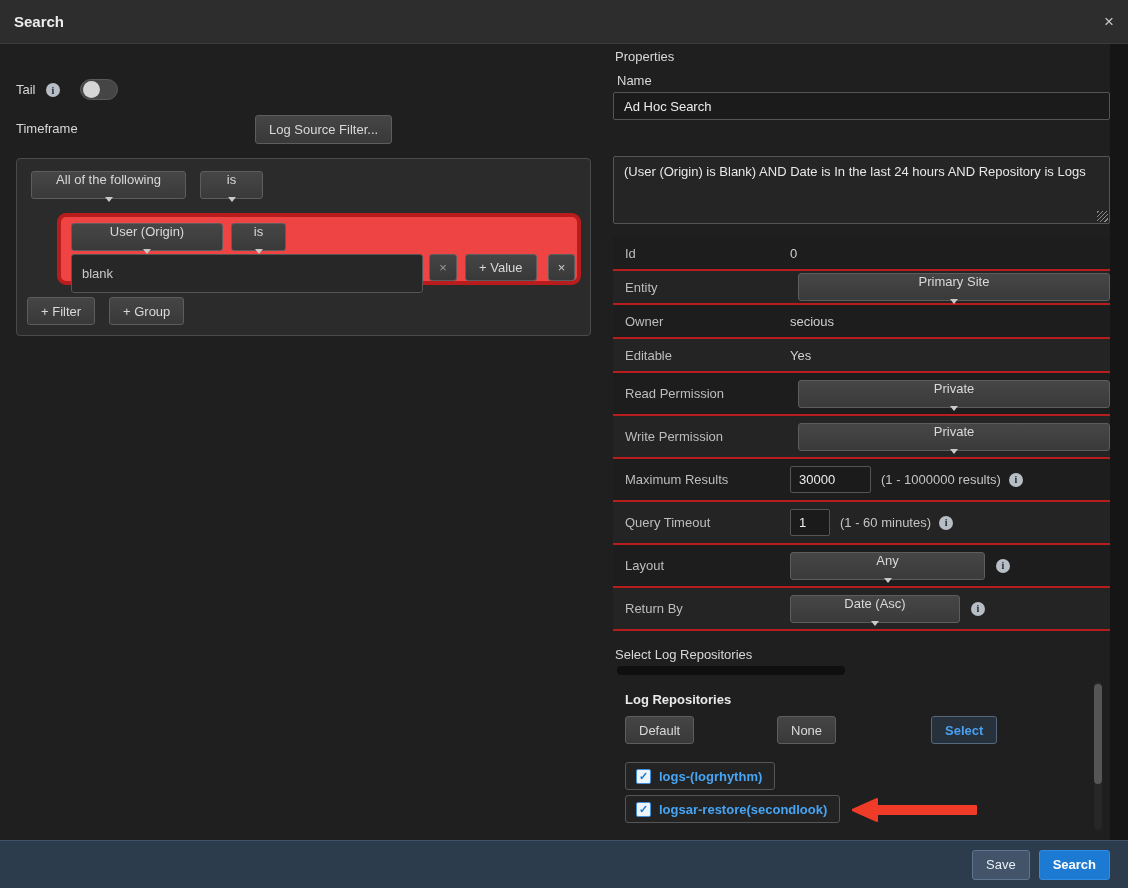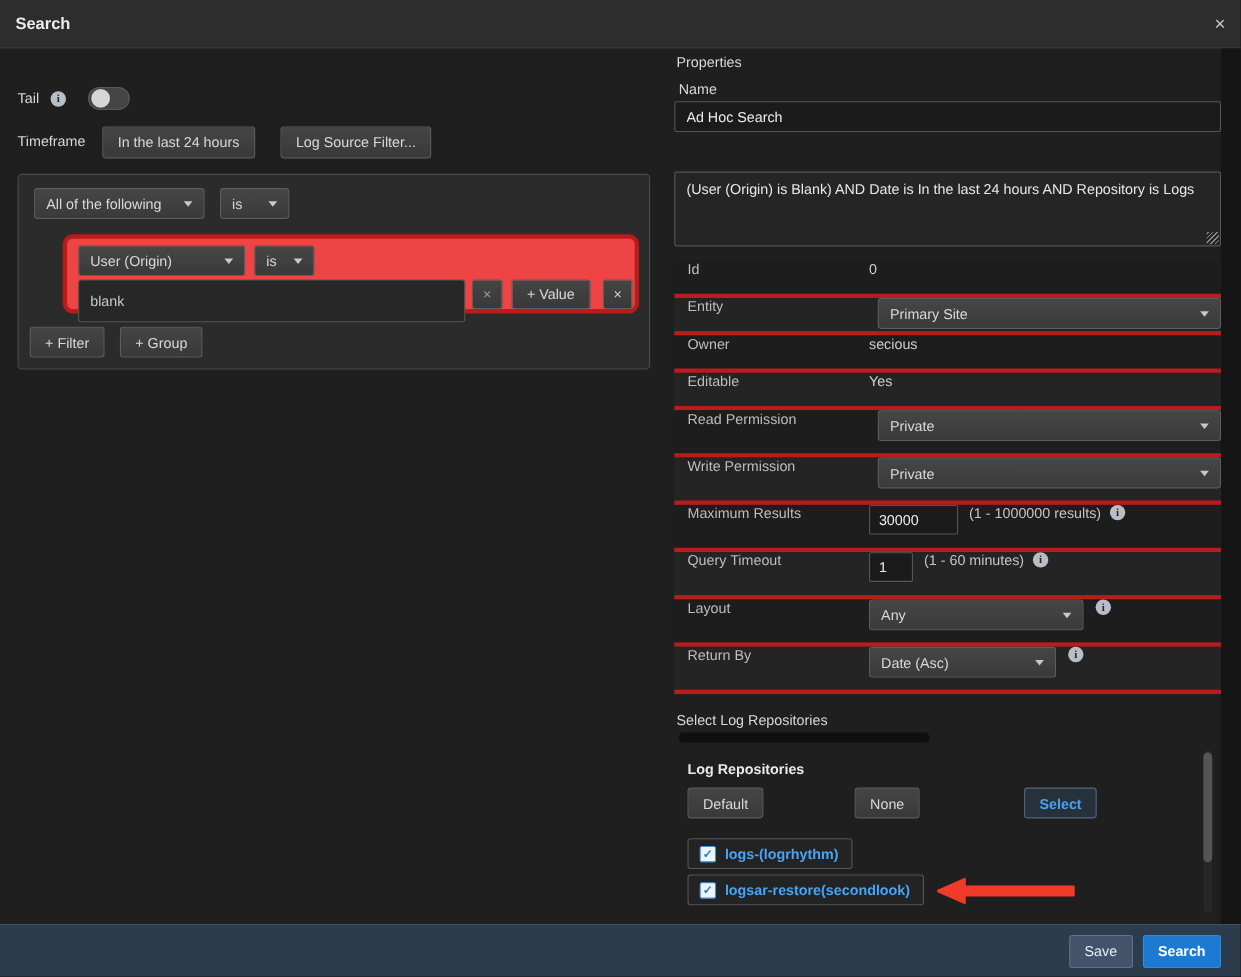--- a/index.html
+++ b/index.html
@@ -12,21 +12,21 @@
               justify-content:space-between; padding:0 14px; }
   .title { color:#ececec; font-size:15px; font-weight:700; }
   .close { color:#c9c9c9; font-size:17px; cursor:pointer; line-height:1; }
 
   
   .btn { display:inline-flex; align-items:center; justify-content:center;
          background:linear-gradient(#454545,#393939); border:1px solid #5d5d5d; border-radius:3px;
          color:#d9d9d9; font-size:13px; padding:0 13px; height:29px; cursor:pointer; white-space:nowrap; }
   .dd { display:inline-flex; align-items:center; justify-content:space-between; gap:10px;
         background:linear-gradient(#464646,#3a3a3a); border:1px solid #5d5d5d; border-radius:3px;
-        color:#d9d9d9; font-size:13px; padding:0 10px; height:28px; cursor:pointer; white-space:nowrap; }
+        color:#d9d9d9; font-size:13px; padding:0 10px; height:28px; cursor:pointer; white-space:nowrap;flex-direction:column; }
   .caret { width:0; height:0; border-left:4px solid transparent; border-right:4px solid transparent;
            border-top:5px solid #c9c9c9; flex-shrink:0; }
   .info-icon { display:inline-flex; width:14px; height:14px; border-radius:50%; background:#b7bec6;
                color:#23272b; font-size:10px; font-weight:700; align-items:center; justify-content:center;
                font-family:"Liberation Serif", serif; flex-shrink:0; cursor:pointer; }
   .info-icon::after { content:"i"; }
   .lbl { color:#d8d8d8; font-size:13px; }
   input, textarea { font-family:"Liberation Sans", sans-serif; outline:none; }
 
   
@@ -62,21 +62,21 @@
   .name-input   { position:absolute; left:613px; top:92px; width:497px; height:28px; background:#1b1b1b;
                   border:1px solid #555; border-radius:2px; color:#ececec; font-size:13px; padding:0 10px; }
   .desc-label   { position:absolute; left:617px; top:137px;margin-top:36px; }
   .desc-area    { position:absolute; left:613px; top:156px; width:497px; height:68px; background:#252525;
                   border:1px solid #555; border-radius:2px; color:#e8e8e8; font-size:13px;
                   padding:6px 10px; line-height:1.45; resize:none; overflow:hidden; }
   .desc-grip    { position:absolute; left:1097px; top:211px; width:11px; height:11px;
                   background:repeating-linear-gradient(-45deg, transparent 0 2px, #8a8a8a 2px 3px); }
 
   .props-table { position:absolute; left:613px; top:237px; width:497px; }
-  .prow { display:flex; align-items:flex-start; height:43px; padding-left:12px; border-bottom:4px solid #b91c1c; }
+  .prow { display:flex; align-items:center; height:43px; padding-left:12px; border-bottom:2px solid #b91c1c; }
   .prow:nth-child(odd)  { background:#1d1d1d; }
   .prow:nth-child(even) { background:#242424; }
   .prow.short { height:34px; }
   .prow-label { width:165px; color:#bdbdbd; font-size:13px; flex-shrink:0; }
   .prow-value { color:#cfcfcf; font-size:13px; }
   .dd-wide   { width:318px;margin-left:8px; }
   .dd-layout { width:195px; }
   .dd-return { width:170px; }
   .mini-input { background:#1b1b1b; border:1px solid #555; border-radius:2px; color:#ececec;
                 font-size:13px; height:27px; padding:0 8px; }
@@ -128,21 +128,20 @@
     <span class="close">×</span>
   </div>
 
   <span class="lbl tail-label">Tail</span>
   <span class="info-icon tail-info"></span>
   <div class="toggle">
     <div class="toggle-knob"></div>
   </div>
 
   <span class="lbl timeframe-label">Timeframe</span>
-  <button class="btn btn-timeframe">In the last 24 hours</button>
   <button class="btn btn-logsource">Log Source Filter...</button>
 
   <div class="filter-group">
     <div class="dd dd-match">
       <span>All of the following</span>
       <span class="caret"></span>
     </div>
     <div class="dd dd-match-op">
       <span>is</span>
       <span class="caret"></span>

